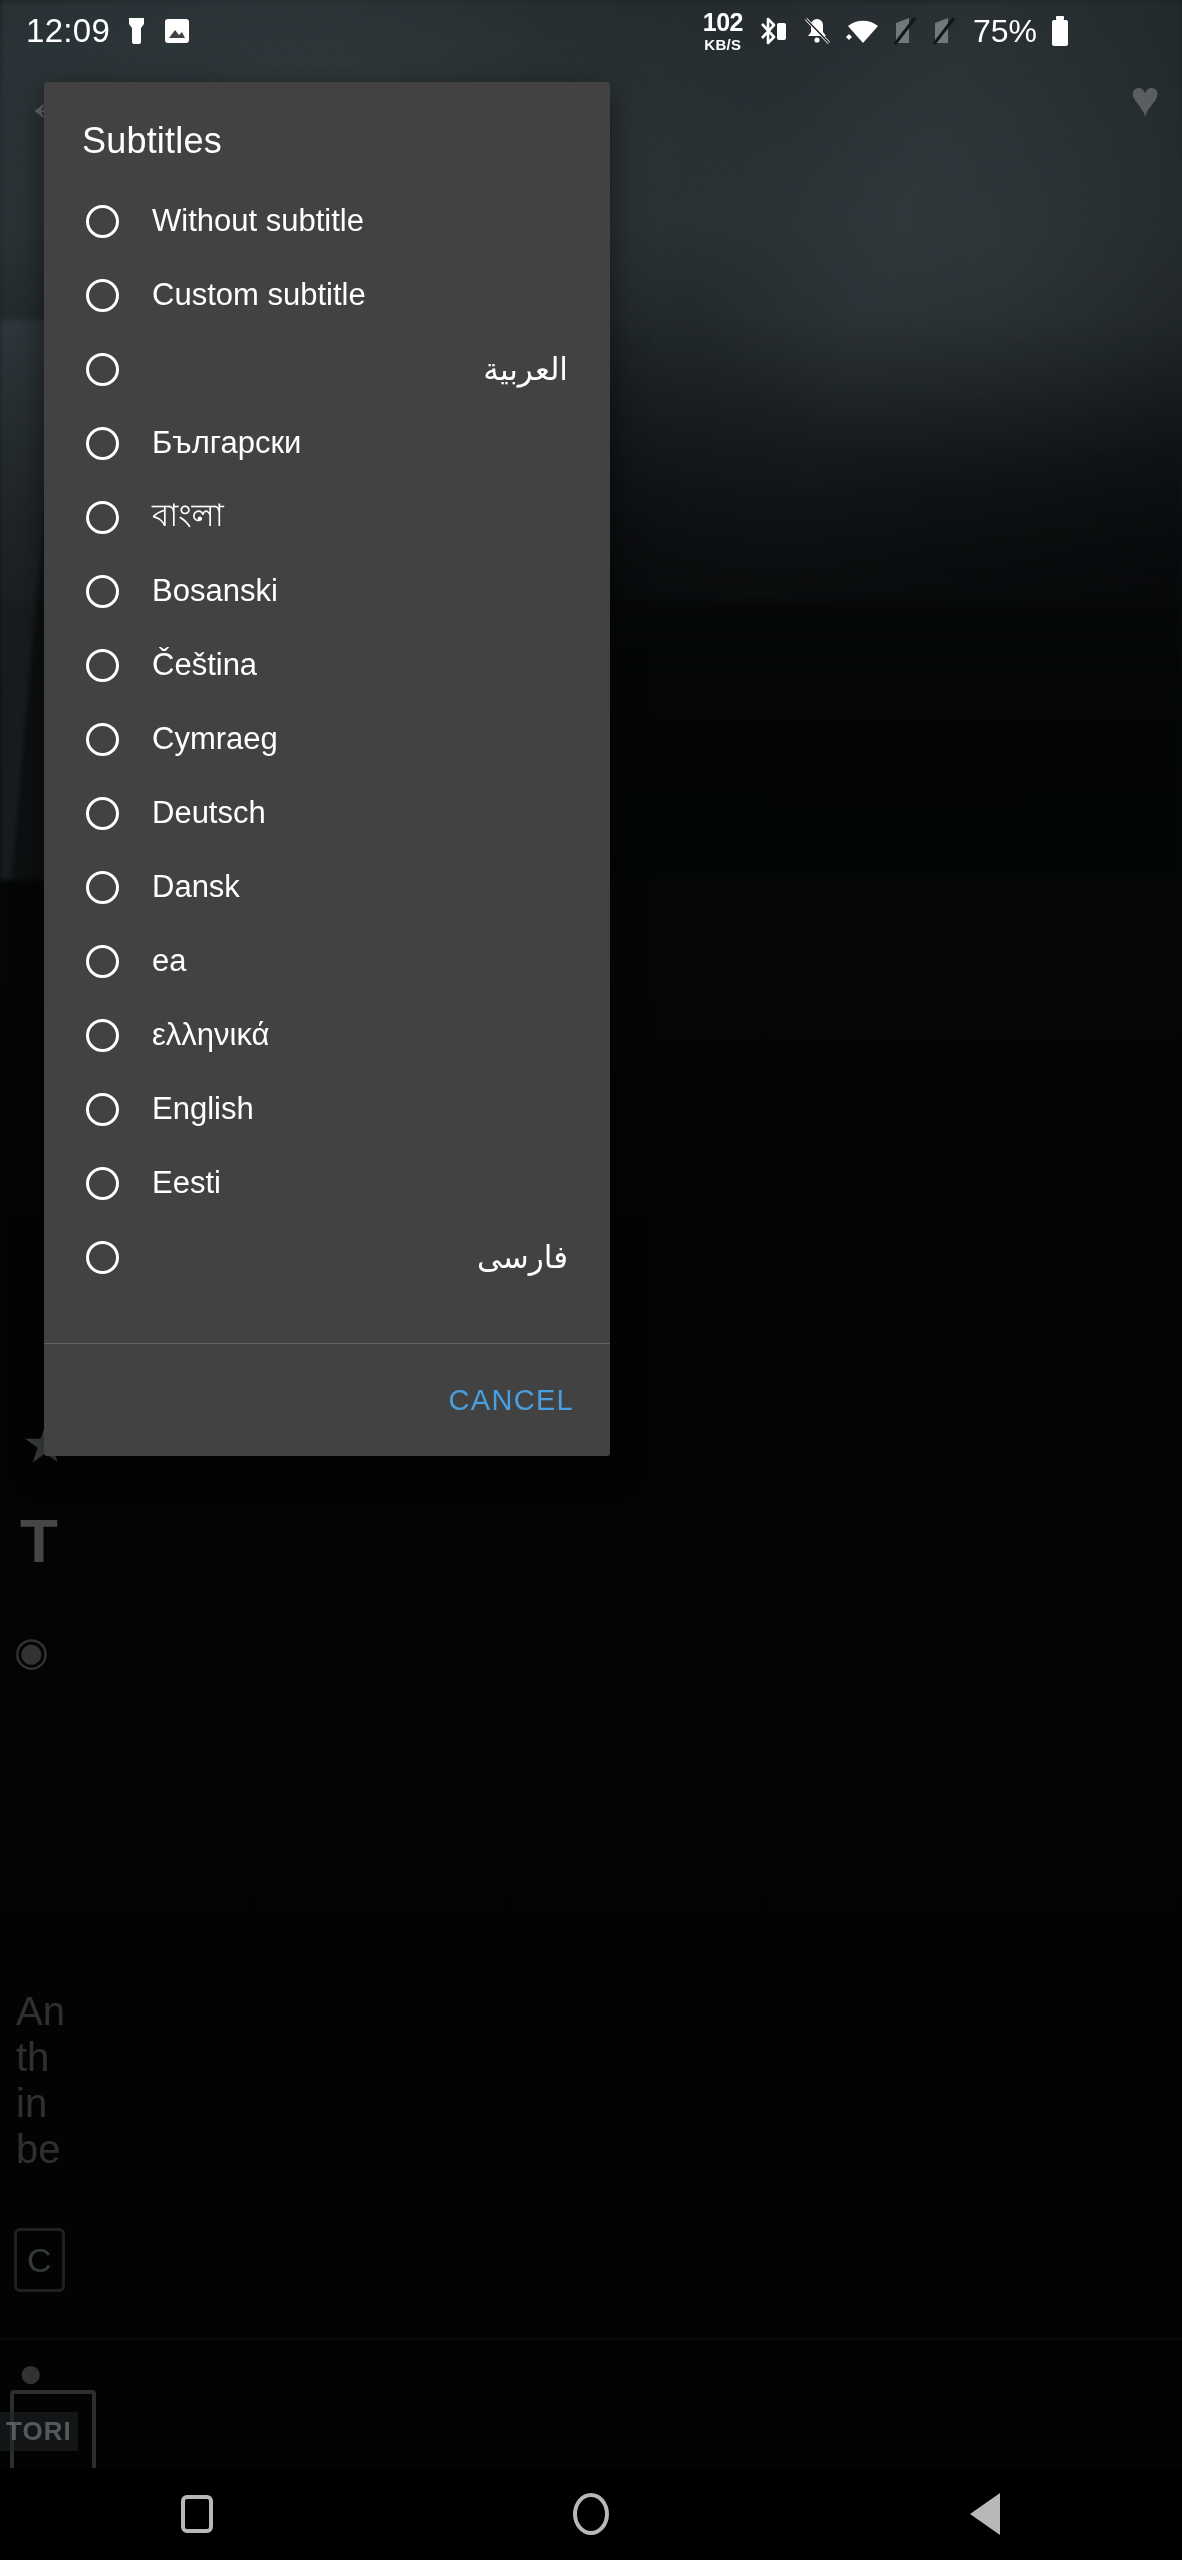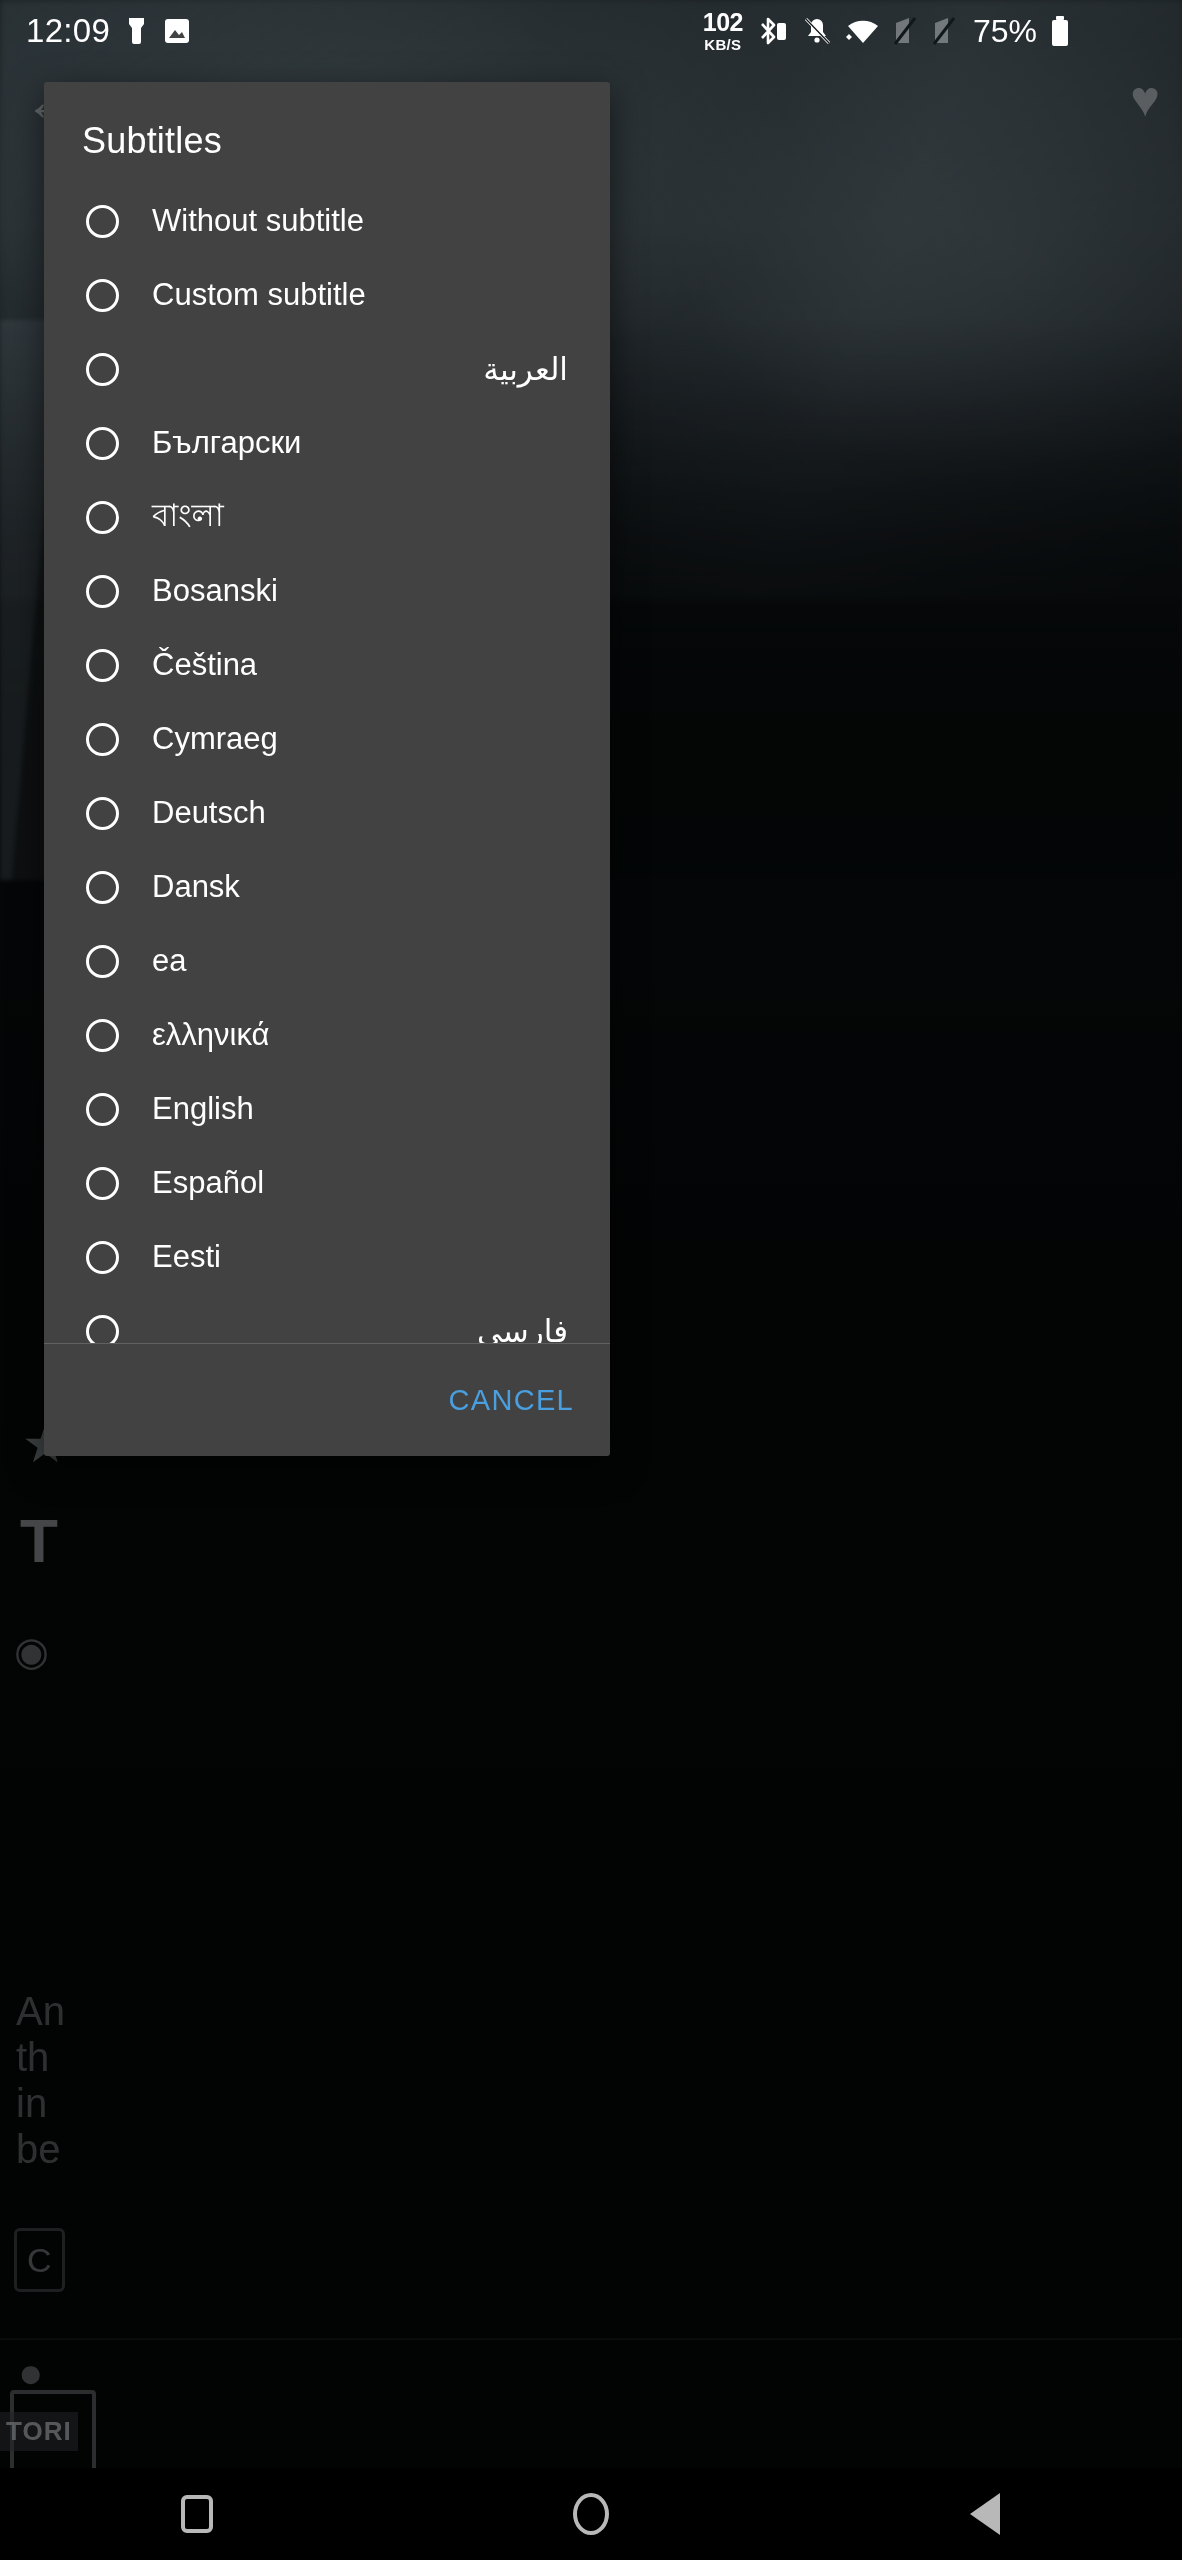--- a/index.html
+++ b/index.html
@@ -400,24 +400,20 @@
       <div class="list-item">
         <div class="radio"></div>
         <div class="item-label">ελληνικά</div>
       </div>
       <div class="list-item">
         <div class="radio"></div>
         <div class="item-label">English</div>
       </div>
       <div class="list-item">
         <div class="radio"></div>
-        <div class="item-label">Español</div>
-      </div>
-      <div class="list-item">
-        <div class="radio"></div>
         <div class="item-label">Eesti</div>
       </div>
       <div class="list-item">
         <div class="radio"></div>
         <div class="item-label rtl">فارسی</div>
       </div>
     </div>
 
   <div id="dialog-divider"></div>
 

